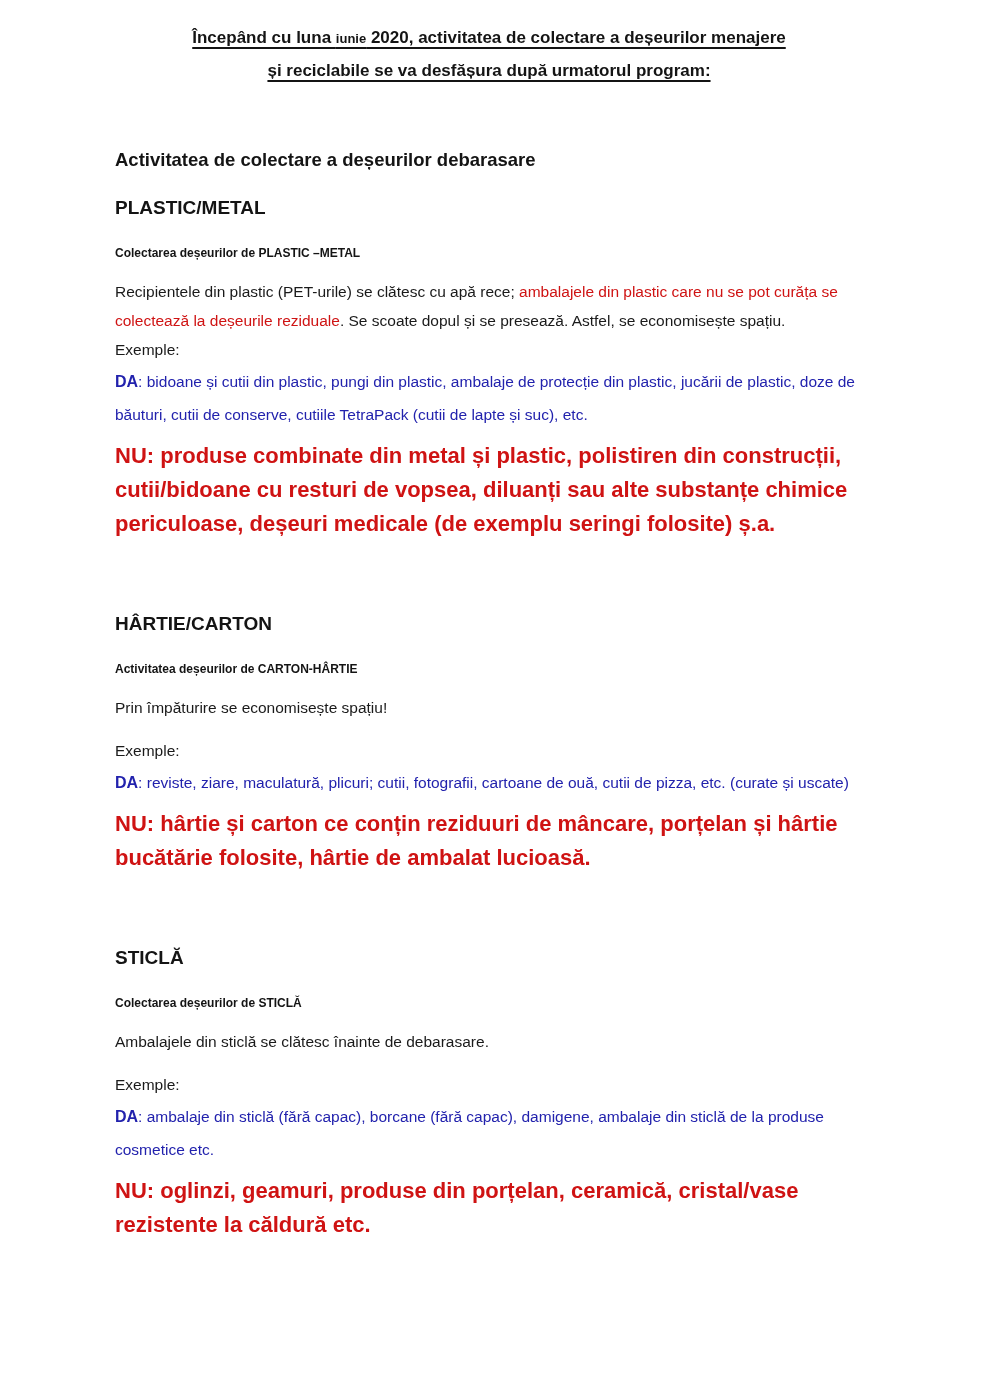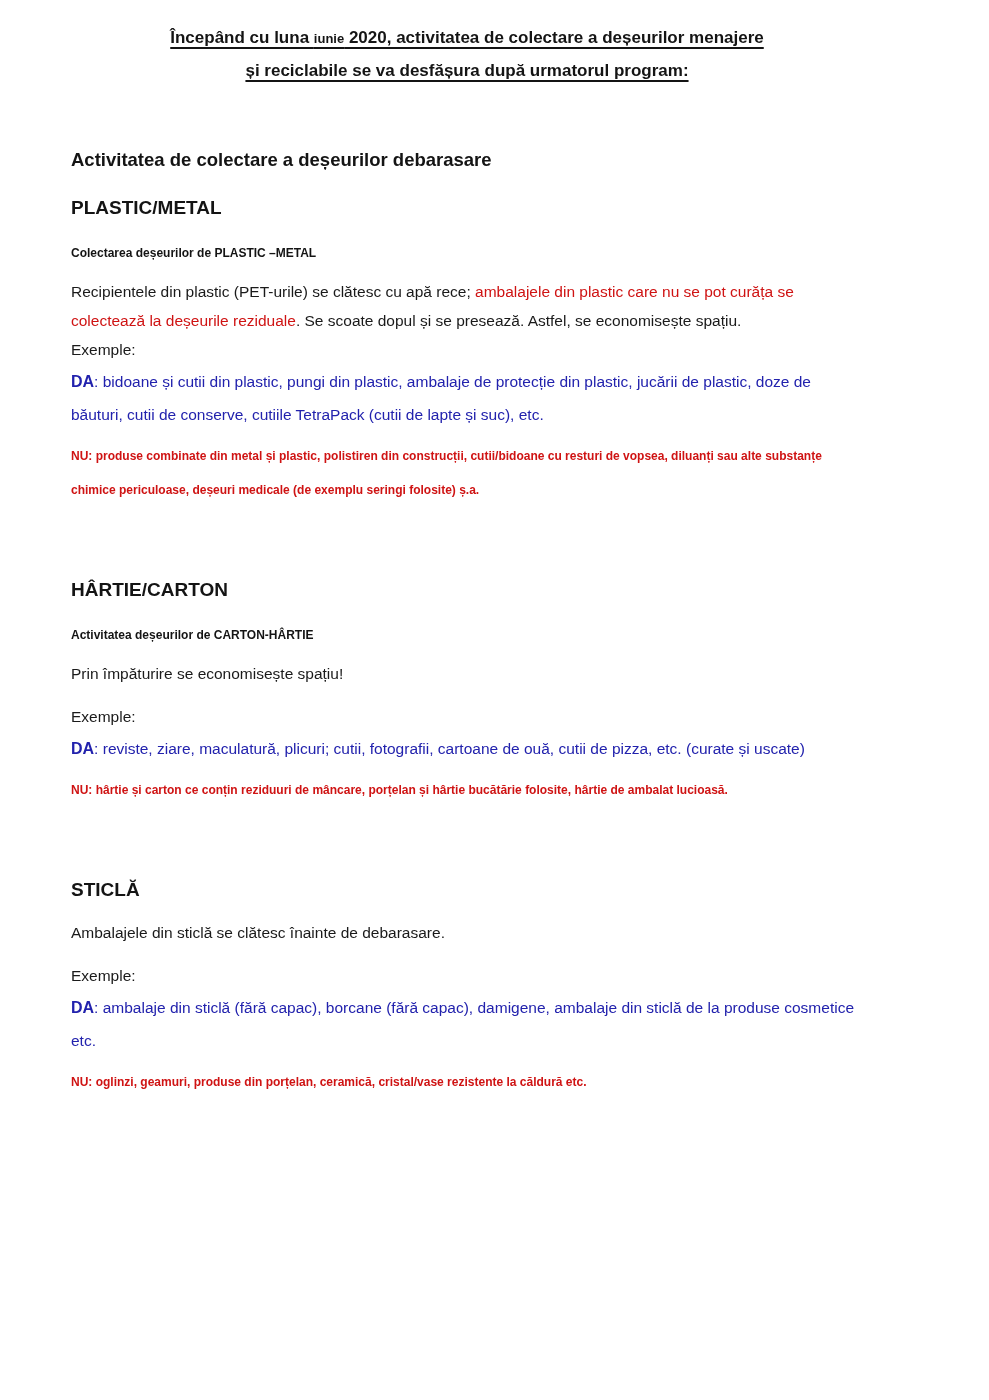--- a/index.html
+++ b/index.html
@@ -3,21 +3,21 @@
 <meta charset="utf-8">
 <style>
   html, body { margin: 0; padding: 0; background: #ffffff; }
   .page {
     position: relative;
     width: 989px;
     min-height: 1400px;
     margin: 0 auto;
     background: #ffffff;
     box-sizing: border-box;
-    padding: 26px 126px 40px 71px;
+    padding: 26px 126px 40px 115px;
     font-family: "Liberation Sans", "DejaVu Sans", sans-serif;
     color: #1a1a1a;
   }
   
   .title-block { text-align: center; font-weight: 700; font-size: 17px; color: #141414; }
   .title-line {
     line-height: 24px;
     text-decoration: underline;
     text-decoration-thickness: 2px;
     text-underline-offset: 4px;
@@ -42,21 +42,21 @@
   .body { margin-top: 17px; font-size: 15.5px; line-height: 29px; color: #1a1a1a; }
   .exemple { margin-top: 0; }
   .exemple.gap { margin-top: 14px; }
   .red-inline { color: #cf1313; }
 
   
   .da { margin-top: 1px; font-size: 15.5px; line-height: 33px; color: #2222ad; }
   .da-label { font-size: 16px; font-weight: 700; color: #2222ad; }
 
   
-  .nu { margin-top: 8px; font-size: 12px; font-weight: 700; line-height: 34px; color: #cf1313; }
+  .nu { margin-top: 8px; font-size: 22px; font-weight: 700; line-height: 34px; color: #cf1313; }
 </style>
 </head>
 <body>
 
 <div class="page">
 
   <div class="title-block">
     <div class="title-line"><span>Începând cu luna </span><span class="title-small">iunie</span><span> 2020, activitatea de colectare a deșeurilor menajere</span></div>
     <div class="title-line">și reciclabile se va desfășura după urmatorul program:</div>
   </div>
@@ -76,19 +76,20 @@
     <h2 class="section-heading">HÂRTIE/CARTON</h2>
     <h3 class="section-subheading">Activitatea deșeurilor de CARTON-HÂRTIE</h3>
     <p class="body">Prin împăturire se economisește spațiu!</p>
     <p class="body exemple gap">Exemple:</p>
     <p class="da"><span class="da-label">DA</span><span>: reviste, ziare, maculatură, plicuri; cutii, fotografii, cartoane de ouă, cutii de pizza, etc. (curate și uscate)</span></p>
     <p class="nu">NU: hârtie și carton ce conțin reziduuri de mâncare, porțelan și hârtie bucătărie folosite, hârtie de ambalat lucioasă.</p>
   </section>
 
   <section class="section">
     <h2 class="section-heading">STICLĂ</h2>
+    <h3 class="section-subheading">Colectarea deșeurilor de STICLĂ</h3>
     <p class="body">Ambalajele din sticlă se clătesc înainte de debarasare.</p>
     <p class="body exemple gap">Exemple:</p>
     <p class="da"><span class="da-label">DA</span><span>: ambalaje din sticlă (fără capac), borcane (fără capac), damigene, ambalaje din sticlă de la produse cosmetice etc.</span></p>
     <p class="nu">NU: oglinzi, geamuri, produse din porțelan, ceramică, cristal/vase rezistente la căldură etc.</p>
   </section>
 
 </div>
 
 </body></html>

